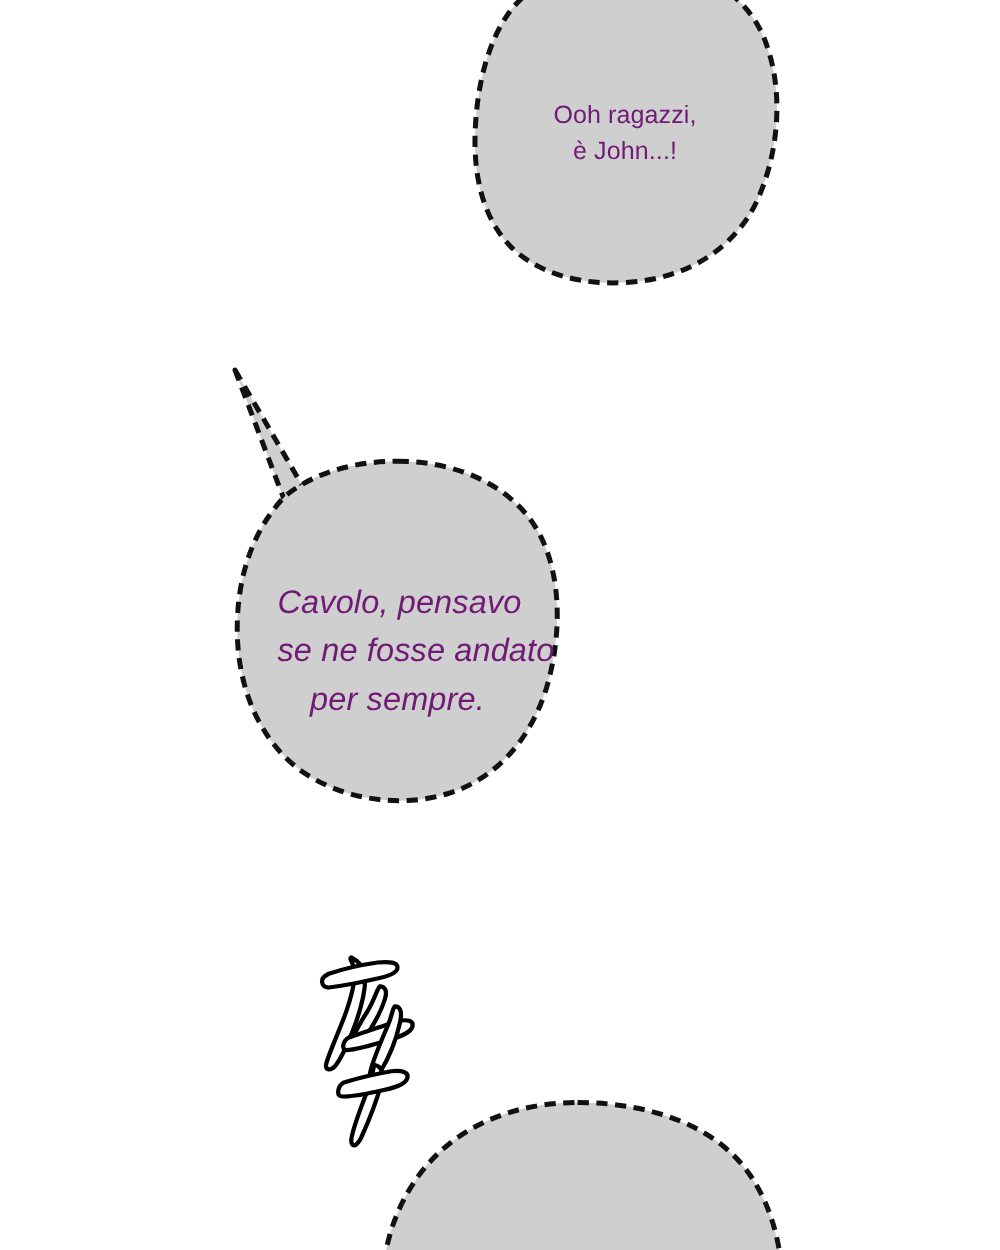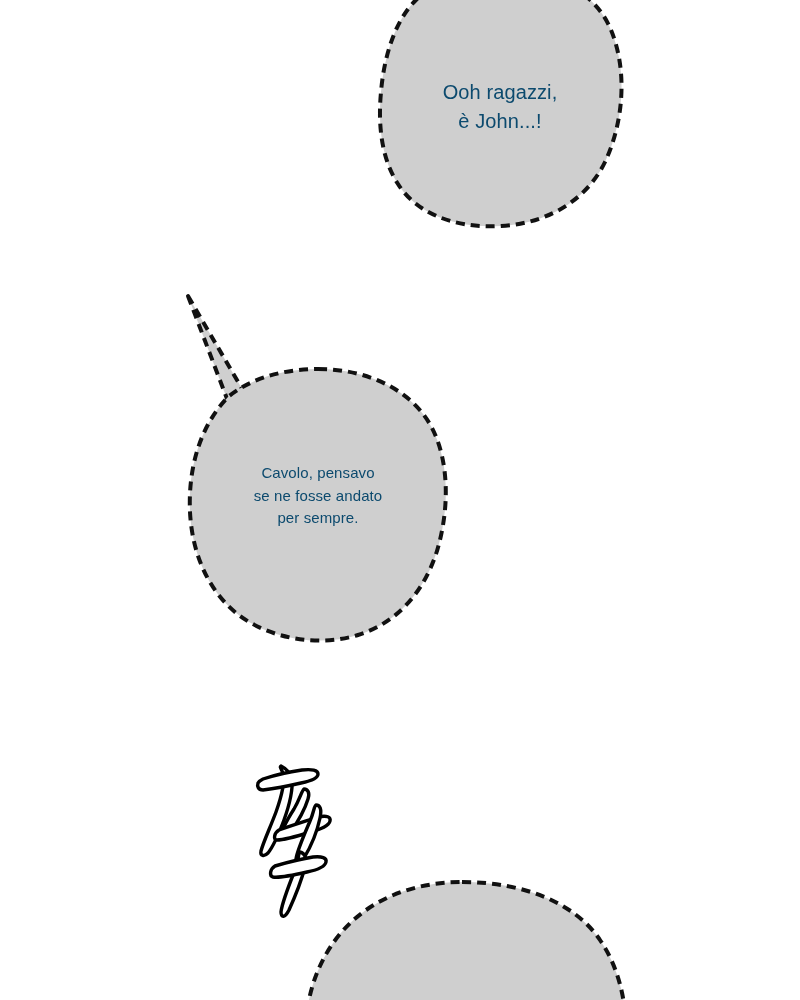--- a/index.html
+++ b/index.html
@@ -25,40 +25,41 @@
   .layer {
     position: absolute;
     left: 0;
     top: 0;
     width: 800px;
     height: 1000px;
   }
   .balloon-text {
     position: absolute;
     text-align: center;
-    color: #0c4a6e;
+    color: #701a75;
     font-family: "Liberation Sans", sans-serif;
     font-weight: 400;
     letter-spacing: 0.1px;
     white-space: pre;
     line-height: 1.45;
     user-select: none;
   }
   #bubble1-text {
     left: 404px;
     top: 78px;
     width: 192px;
     font-size: 20px;
   }
   #bubble2-text {
     left: 222px;
     top: 462px;
     width: 192px;
-    font-size: 15px;
+    font-size: 26px;
     line-height: 1.5;
+    font-style: italic;
   }
   #bubble3-text {
     left: 372px;
     top: 966px;
     width: 182px;
     font-size: 21px;
   }
 </style>
 </head>
 <body>

